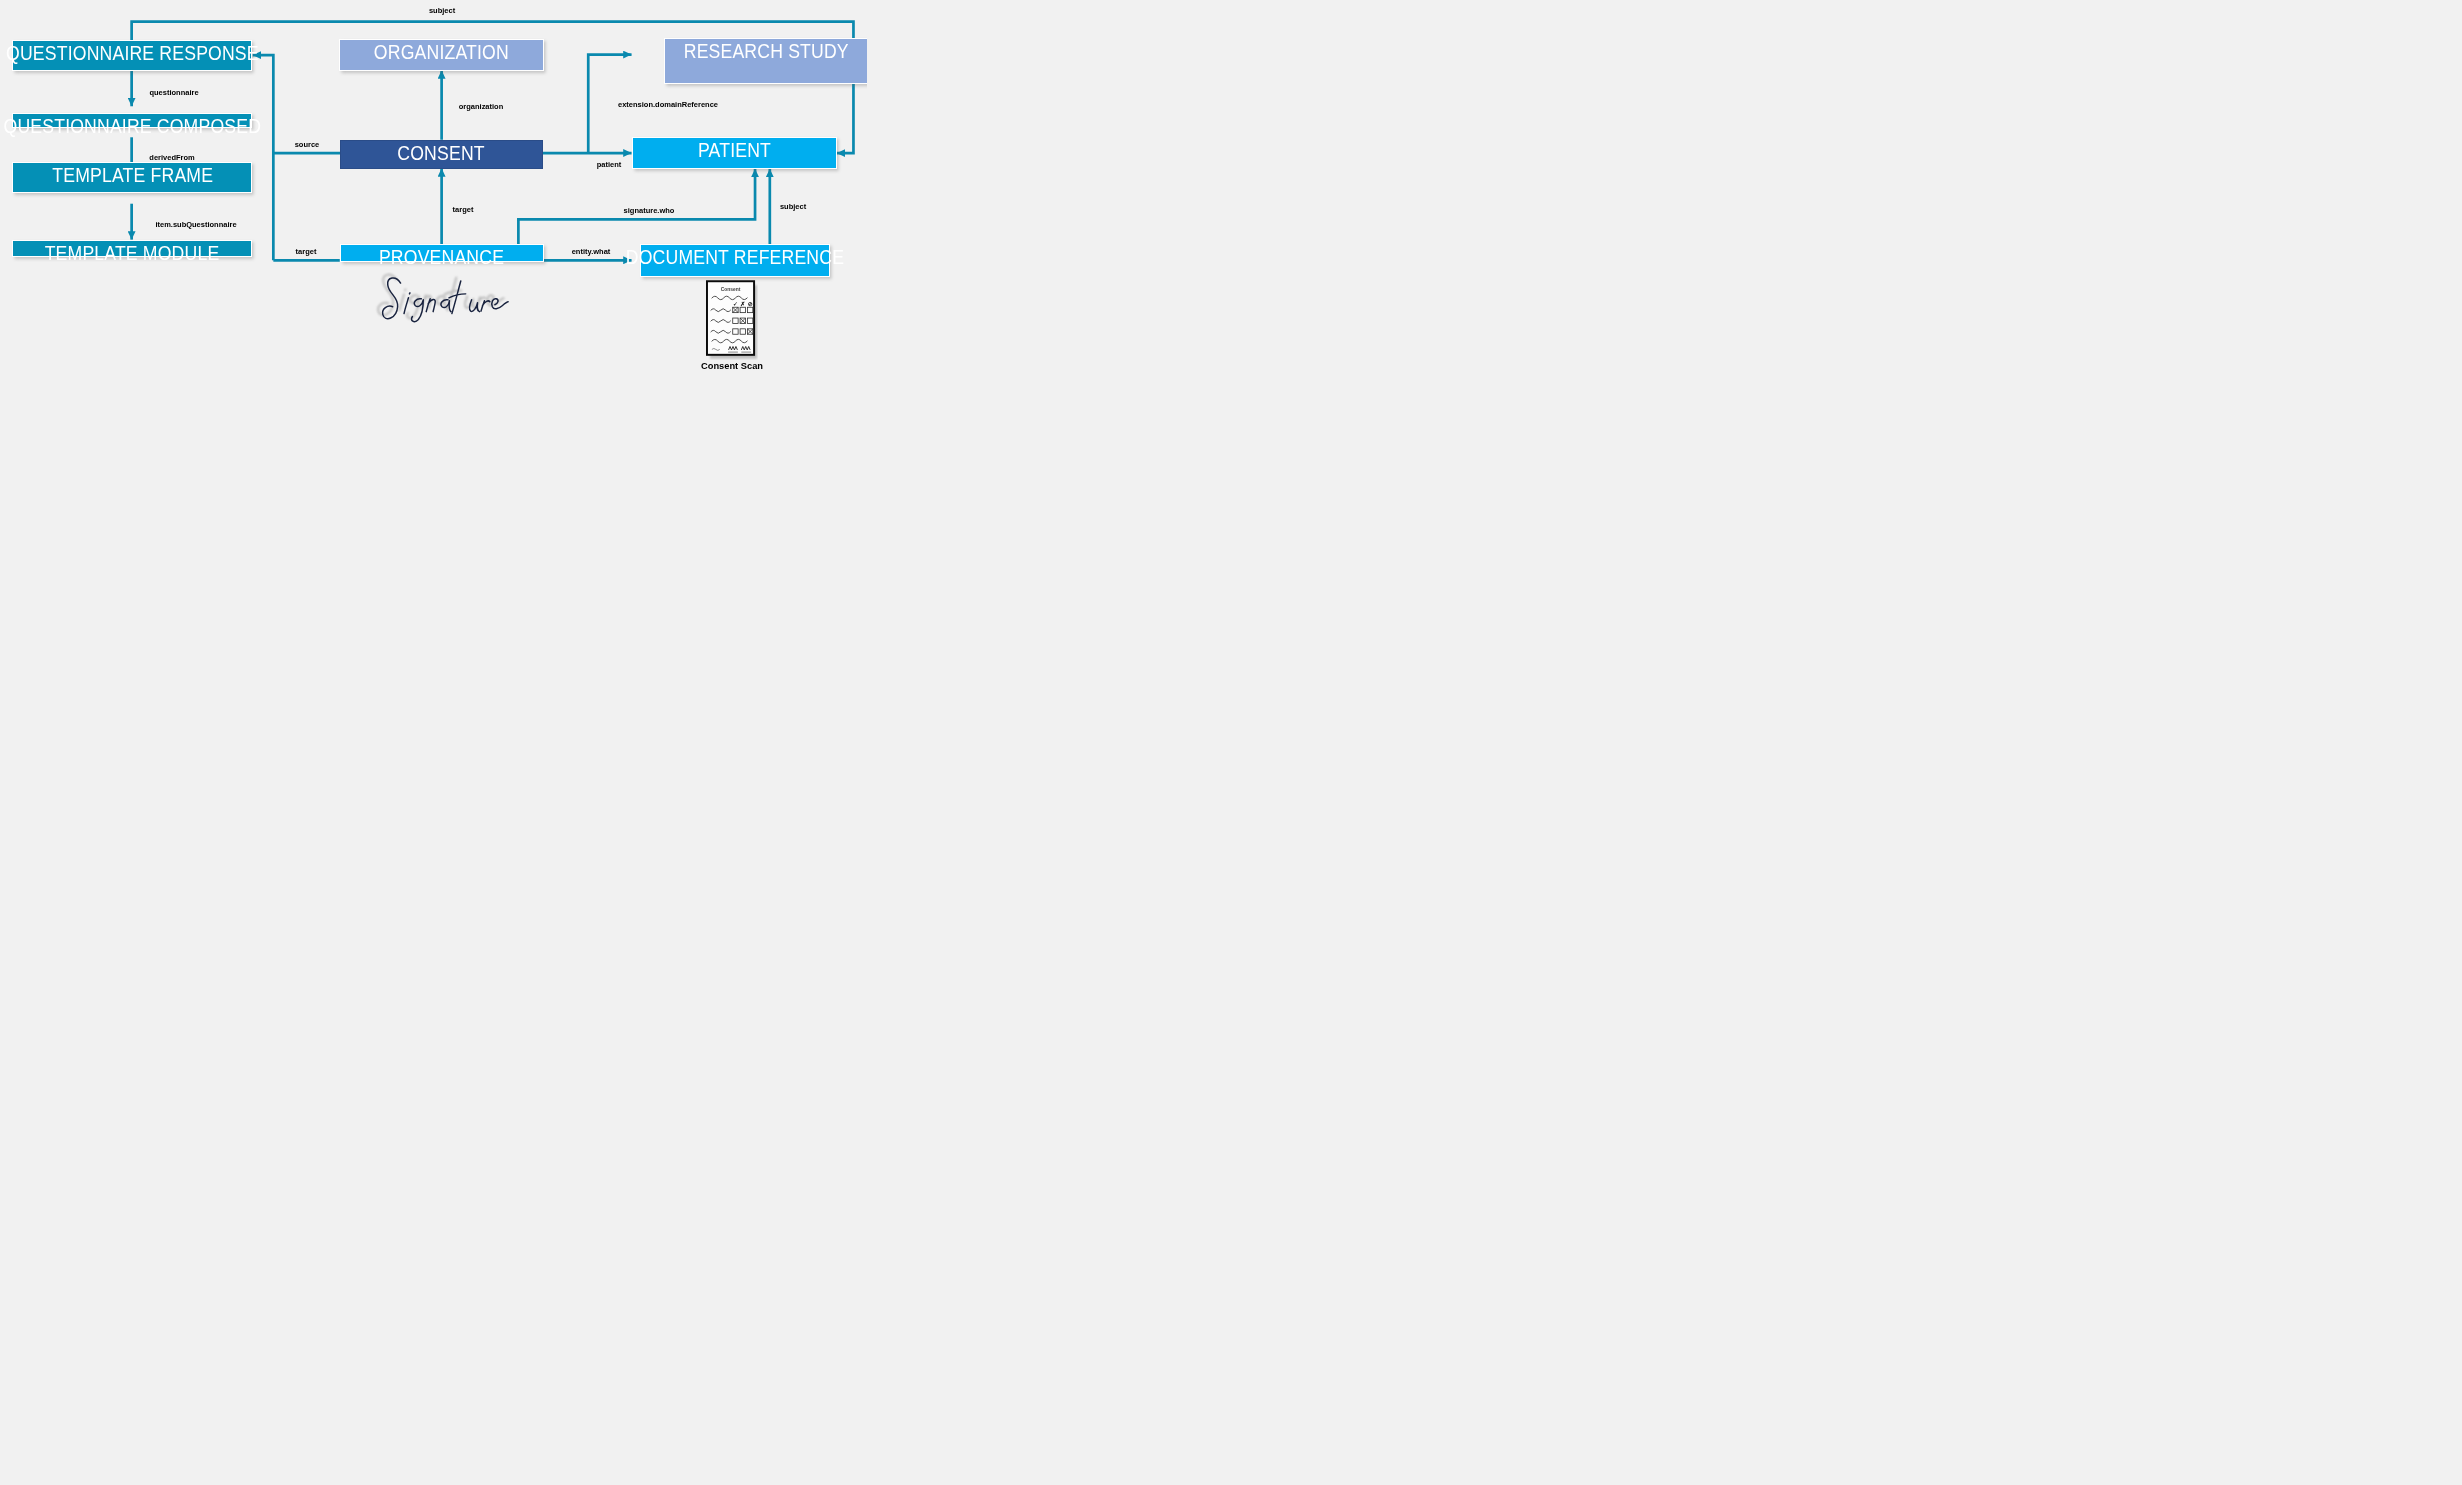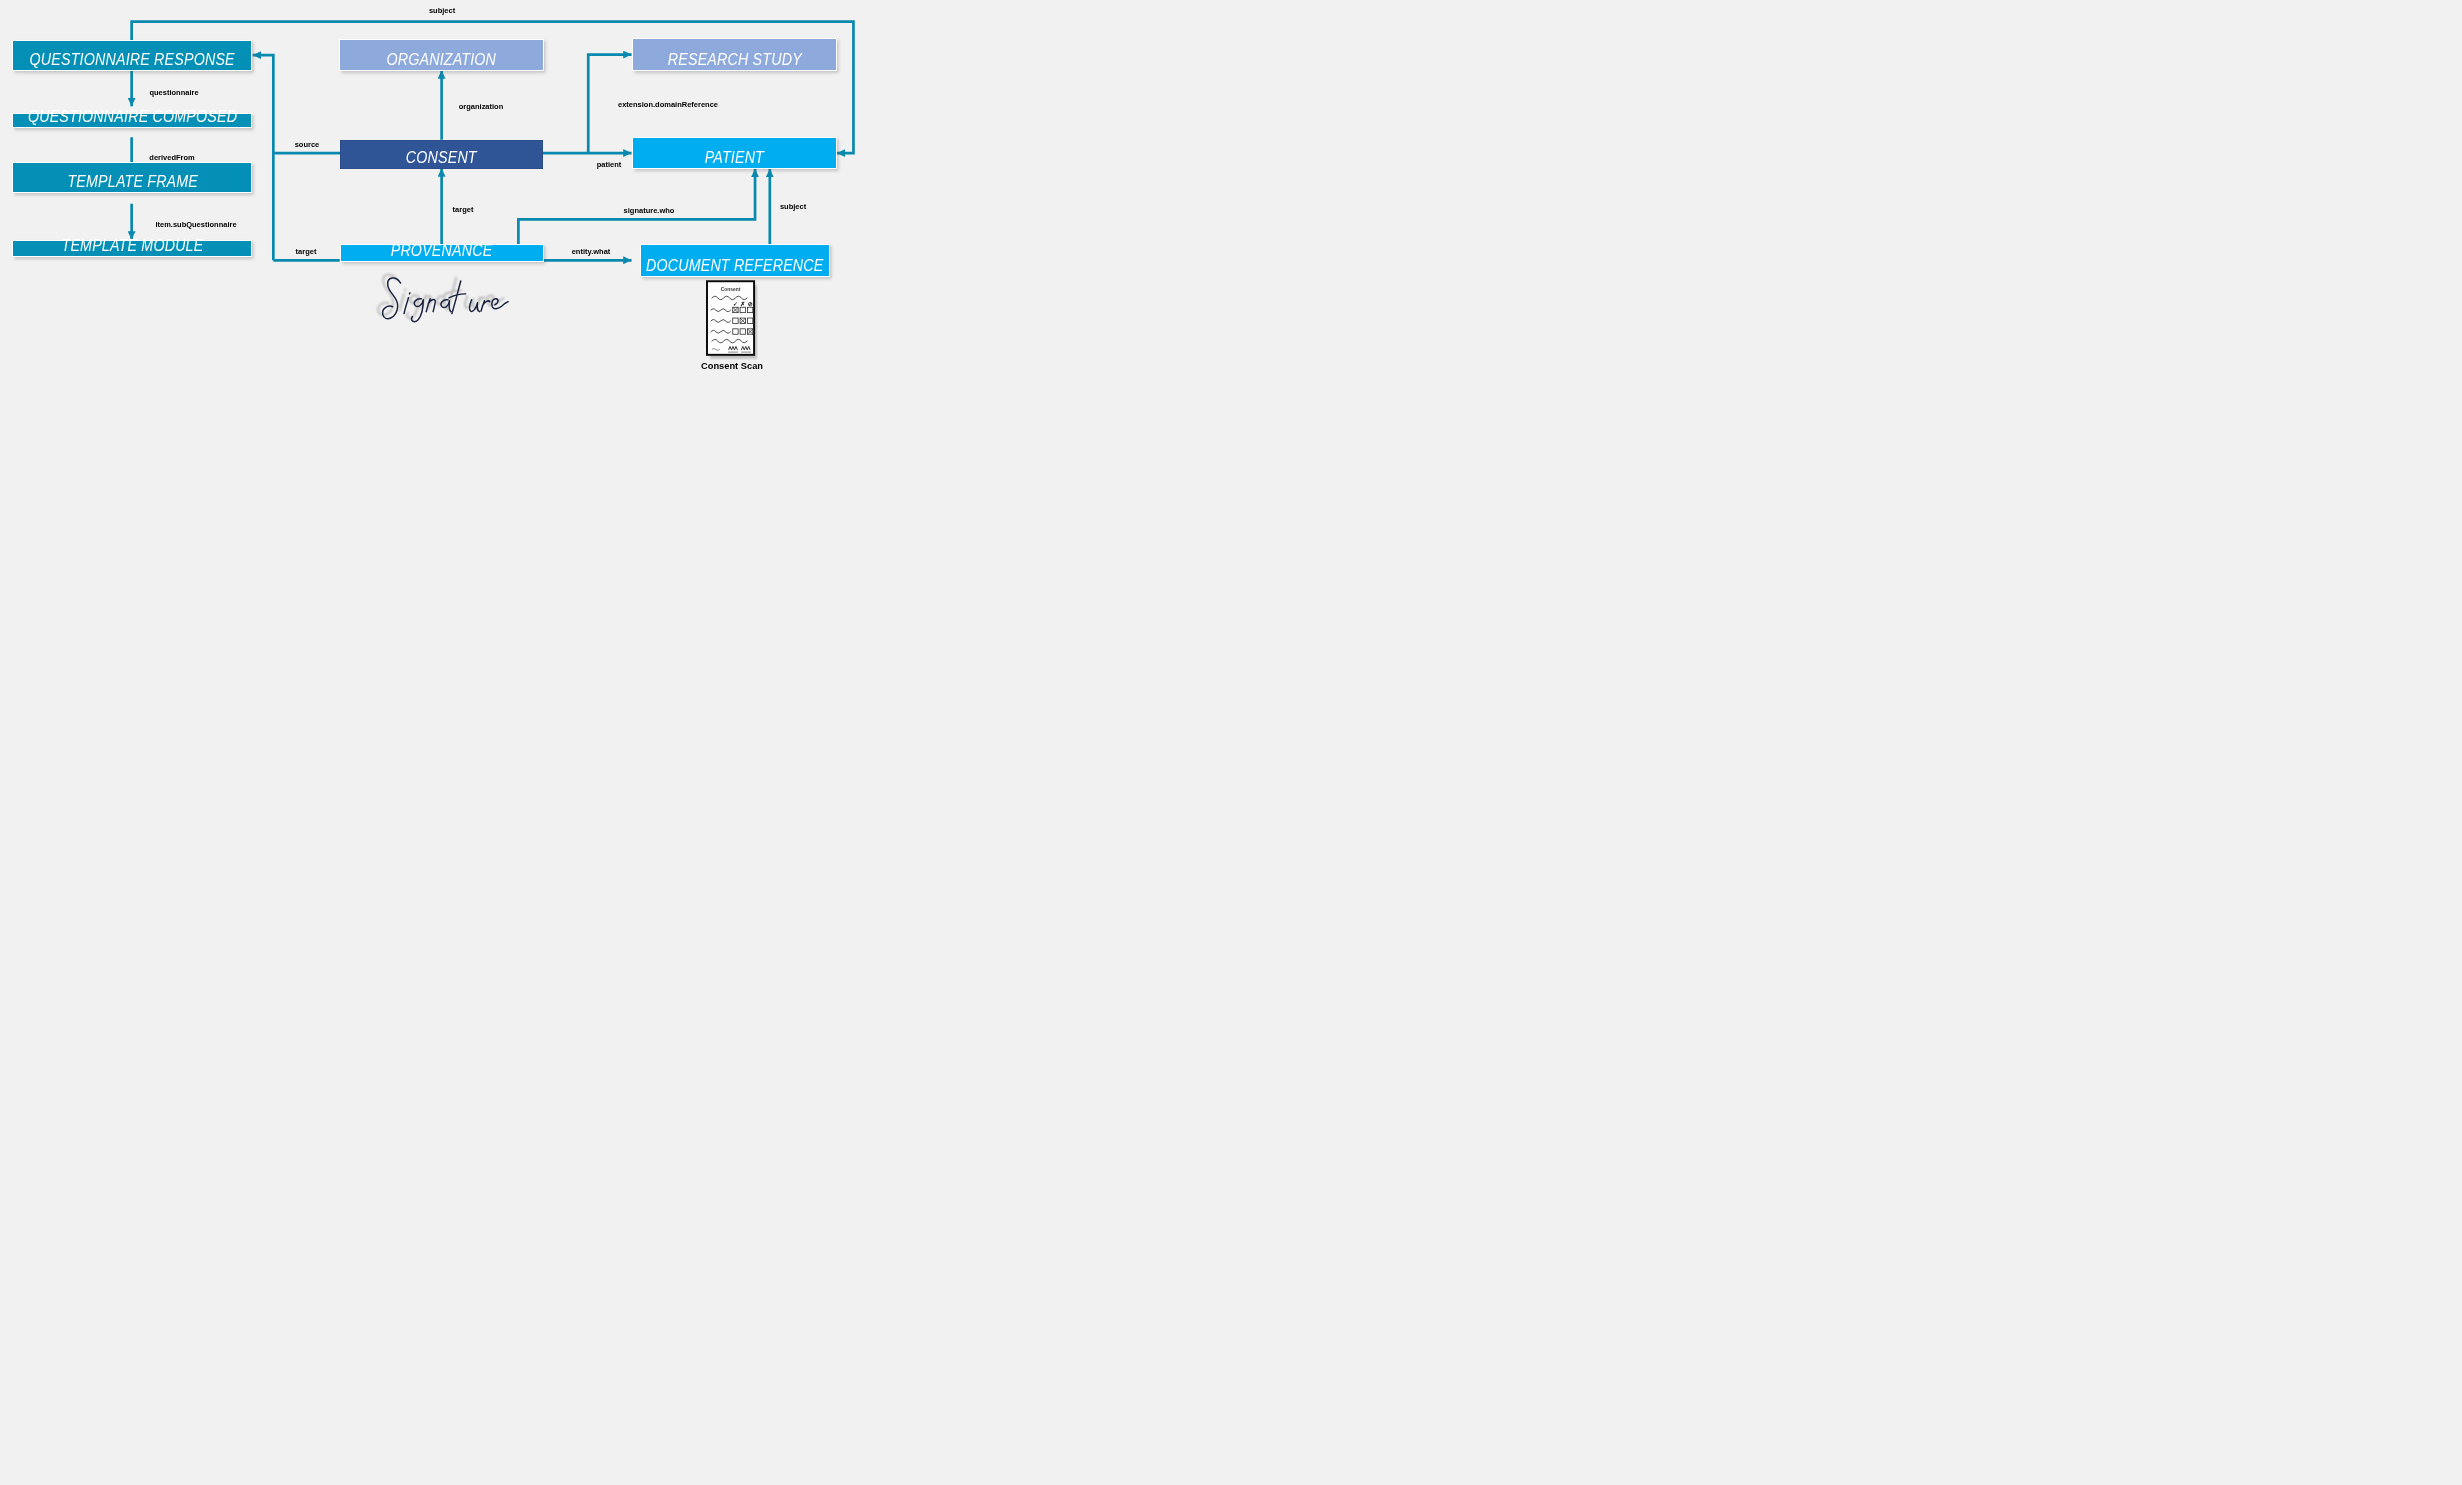--- a/index.html
+++ b/index.html
@@ -13,26 +13,25 @@
     background: #f1f1f1;
     overflow: hidden;
   }
   svg.wires {
     position: absolute; left: 0; top: 0;
     width: 867px; height: 371px;
   }
   .node {
     position: absolute;
     box-sizing: border-box;
-    display: flex; align-items: flex-end; justify-content: center;
+    display: flex; align-items: flex-start; justify-content: center;
     color: #ffffff;
-    font-size: 17px;
+    font-size: 21px;
     border: 1.5px solid #ffffff;
     box-shadow: 1.5px 2px 3px rgba(90,90,90,0.30);
-    font-style: italic;
   }
   .node > span {
     display: inline-block;
     white-space: nowrap;
     transform: scaleX(0.84);
     letter-spacing: 0.2px;
   }
   .teal   { background: #0490B6; }
   .peri   { background: #8EA9DB; }
   .cyan   { background: #00AEEF; }
@@ -104,21 +103,21 @@
   <div class="node peri" style="left:339px;top:39px;width:205px;height:31.5px">
     <span>ORGANIZATION</span>
   </div>
   <div class="node navy" style="left:340px;top:140px;width:203px;height:28.6px">
     <span>CONSENT</span>
   </div>
   <div class="node cyan" style="left:340px;top:244px;width:204px;height:18px">
     <span>PROVENANCE</span>
   </div>
 
-  <div class="node peri" style="left:632px;top:38px;width:205px;height:33px">
+  <div class="node peri" style="left:664px;top:38px;width:205px;height:46px">
     <span>RESEARCH STUDY</span>
   </div>
   <div class="node cyan" style="left:632px;top:137px;width:205px;height:32px">
     <span>PATIENT</span>
   </div>
   <div class="node cyan" style="left:640px;top:244px;width:190px;height:33px">
     <span>DOCUMENT REFERENCE</span>
   </div>
 
   <div class="edge-label" style="left:442px;top:10.3px">subject</div>

